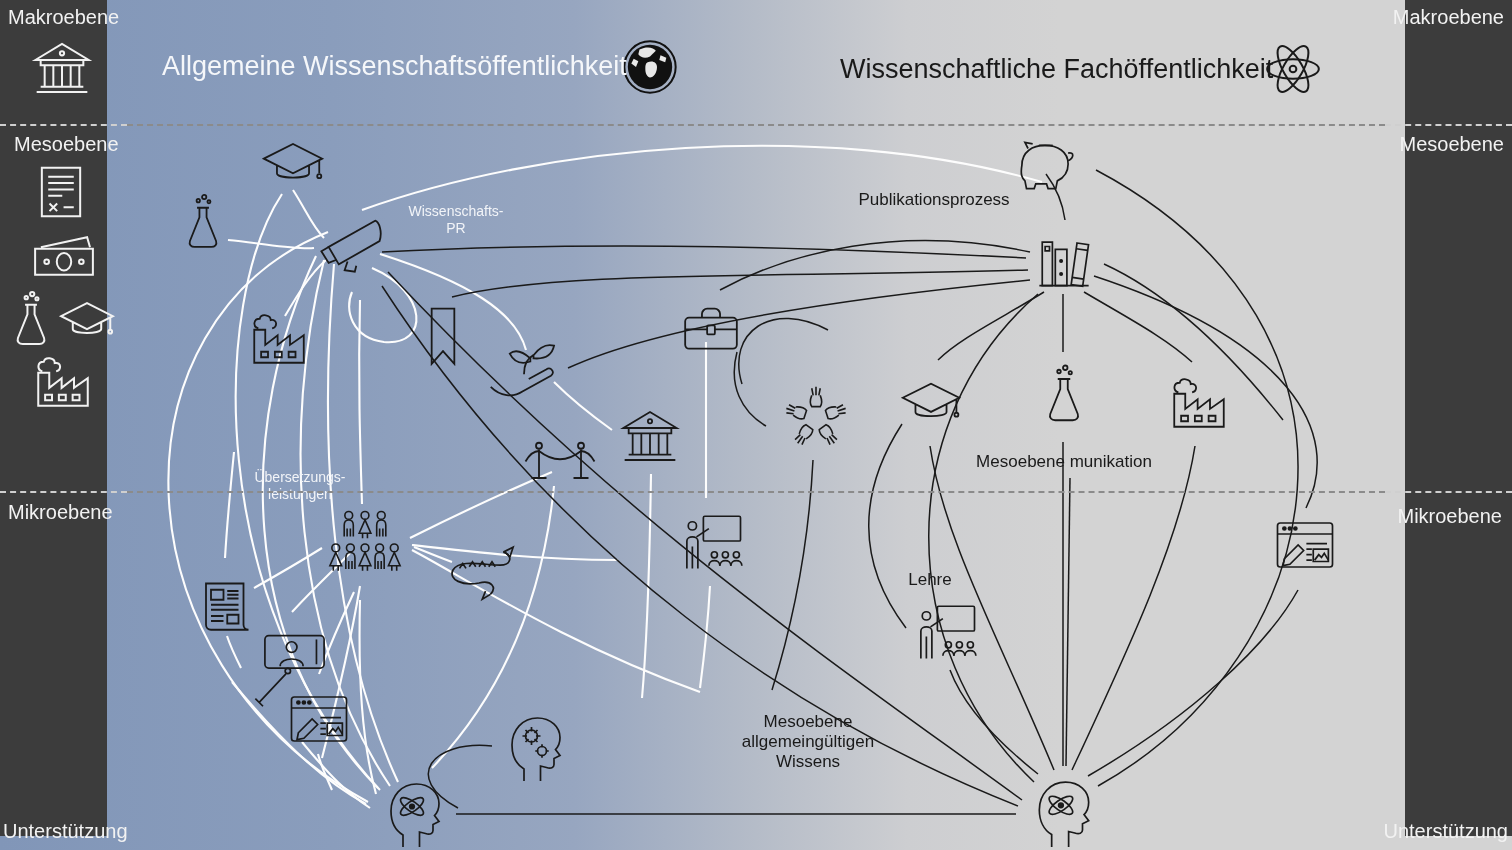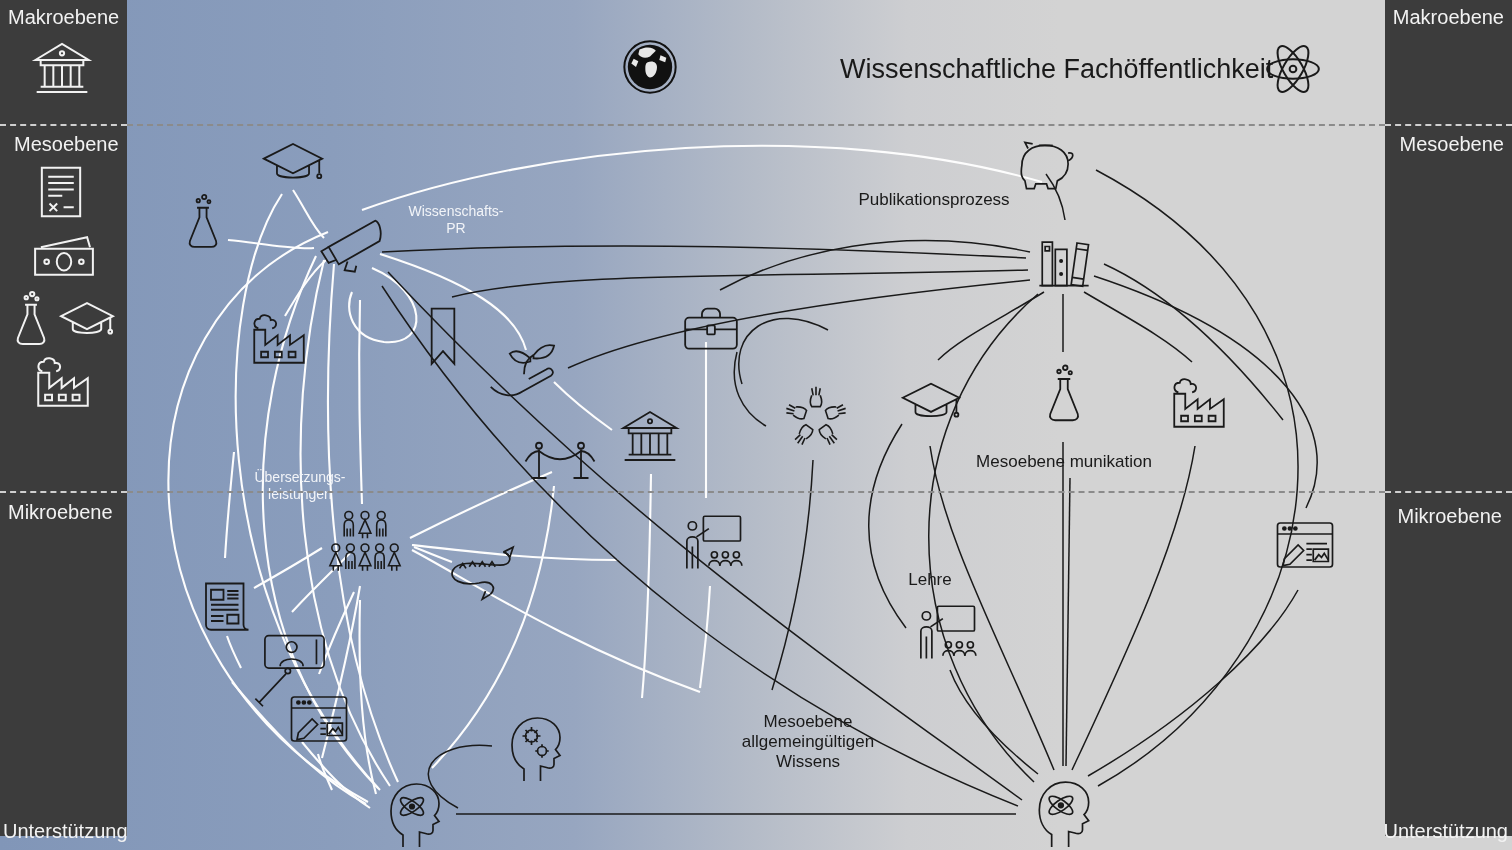--- a/index.html
+++ b/index.html
@@ -1,18 +1,18 @@
 <!DOCTYPE html>
 <html><head>
 <meta charset="utf-8">
 <style>
   html,body{margin:0;padding:0;background:#fff;font-family:"Liberation Sans",sans-serif;}
   #stage{position:relative;width:1512px;height:850px;overflow:hidden;
          background:linear-gradient(90deg,#8196b8 0%,#8a9dbc 22%,#97a6c0 38%,#b5bcc8 50%,#cdced1 60%,#d3d3d3 70%,#d3d3d3 100%);}
-  .sidebar{position:absolute;top:0;bottom:14px;width:127px;background:#3c3c3c;z-index:5;}
+  .sidebar{position:absolute;top:0;bottom:14px;width:107px;background:#3c3c3c;z-index:5;}
   #sidebar-left{left:0;} #sidebar-right{right:0;}
   .sb-label{position:absolute;color:#f2f2f2;font-size:20px;white-space:nowrap;}
   .dash-seg{position:absolute;height:0;border-top:2px dashed #8b8b8b;z-index:6;}
   .dash-sb{border-top:2px dashed #cfcfcf;}
   .hdr{position:absolute;font-size:27px;white-space:nowrap;z-index:4;}
   .hdr.white{color:#f5f7fa;} .hdr.black{color:#1a1a1a;}
   .lbl{position:absolute;text-align:center;white-space:pre-line;z-index:4;line-height:1.18;}
   .lbl-w{color:#f2f4f8;font-size:14px;}
   .lbl-b{color:#1a1a1a;font-size:17px;}
   .node{position:absolute;z-index:3;}
@@ -161,20 +161,21 @@
     <div class="sb-label" style="right:4px;top:820px">Unterstützung</div>
   </div>
 
   <div class="dash-seg dash-sb" style="left:0;top:124px;width:127px"></div>
   <div class="dash-seg" style="left:127px;top:124px;width:1258px"></div>
   <div class="dash-seg dash-sb" style="left:1385px;top:124px;width:127px"></div>
   <div class="dash-seg dash-sb" style="left:0;top:491px;width:127px"></div>
   <div class="dash-seg" style="left:127px;top:491px;width:1258px"></div>
   <div class="dash-seg dash-sb" style="left:1385px;top:491px;width:127px"></div>
 
+  <div class="hdr white" style="left:162px;top:51px">Allgemeine Wissenschaftsöffentlichkeit</div>
   <div class="node ic-b" style="left:622px;top:39px;width:56px;height:56px">
     <svg viewBox="0 0 48 48">
       <circle cx="24" cy="24" r="22" fill="none" stroke="#111" stroke-width="2"></circle>
       <circle cx="24" cy="24" r="19" fill="#111"></circle>
       <path fill="#e8e8e8" d="M15 9 c6-3 12-2 14 1 l-5 5 c-4 2-8 1-10-2 Z"></path>
       <path fill="#e8e8e8" d="M22 20 c4-2 8 0 8 4 c0 5-3 9-6 9 c-2 0-4-3-4-7 c0-3 0-5 2-6 Z"></path>
       <path fill="#e8e8e8" d="M10 17 l4 2 -2 5 -4-3 Z"></path>
       <path fill="#e8e8e8" d="M33 14 l5 2 -1 4 -5-2 Z"></path>
     </svg>
   </div>

